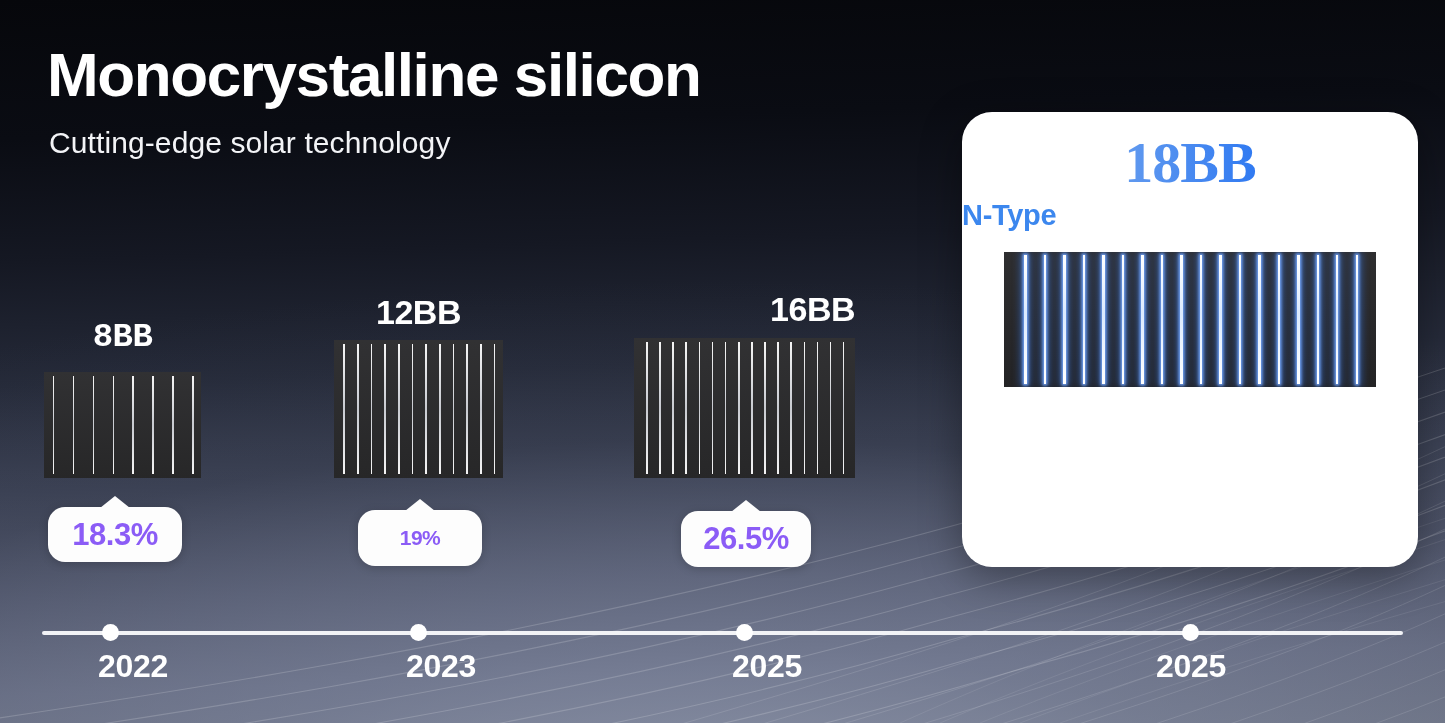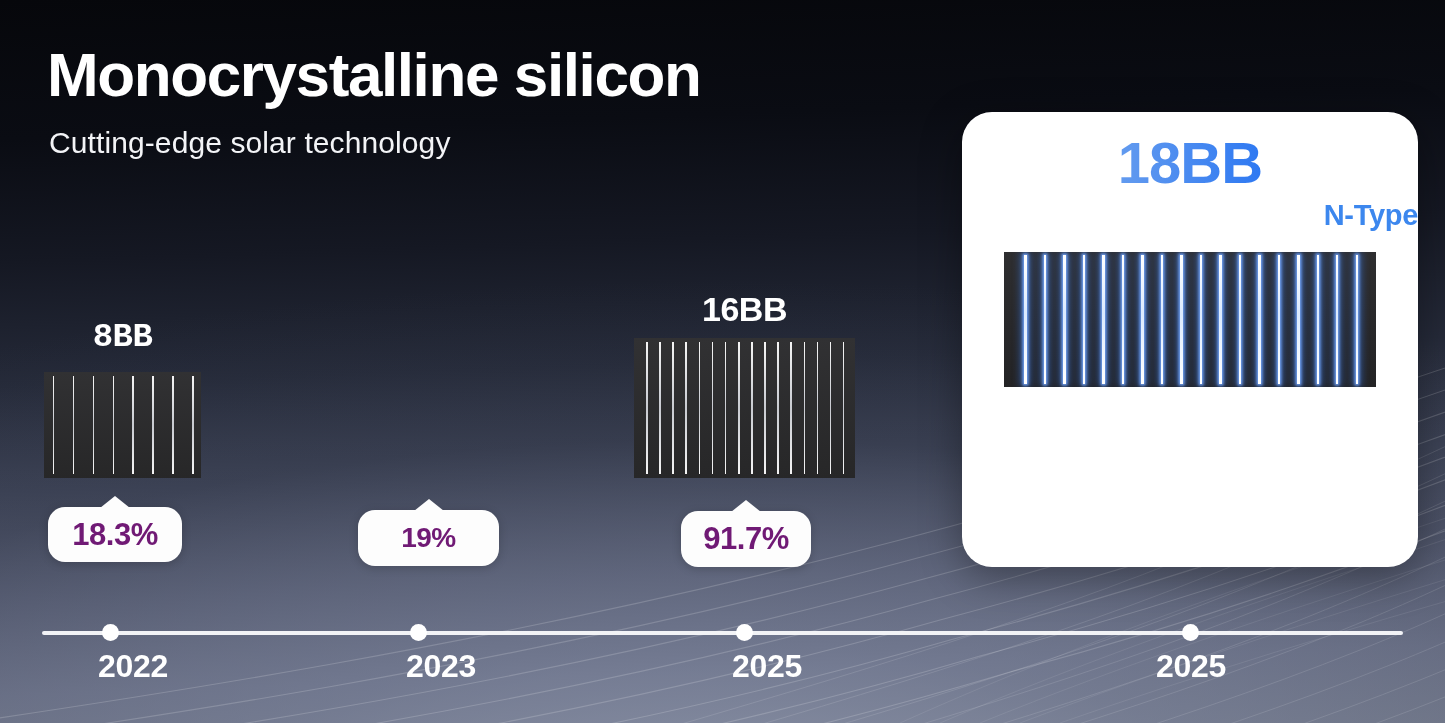--- a/index.html
+++ b/index.html
@@ -57,21 +57,21 @@
     width:1.6px;
     background:linear-gradient(180deg, rgba(255,255,255,.95), rgba(235,238,245,.82) 50%, rgba(255,255,255,.95));
   }
 
   
   .badge{
     position:absolute;
     display:flex; align-items:center; justify-content:center;
     background:#fdfdfd;
     border-radius:17px;
-    color:#701a75;
+    color:#8b5cf6;
     font-weight:700;
     letter-spacing:-.5px;
     box-shadow:0 2px 10px rgba(0,0,0,.18);
   }
   .badge::before{
     content:"";
     position:absolute; top:-11px; left:50%; transform:translateX(-50%);
     width:0;height:0;
     border-left:15px solid transparent;
     border-right:15px solid transparent;
@@ -87,24 +87,25 @@
     box-shadow:0 10px 40px rgba(0,0,0,.35);
   }
   #card-title{
     position:absolute; top:22px; left:0; width:100%;
     text-align:center;
     font-size:58px; font-weight:700; letter-spacing:-1px;
     background:linear-gradient(90deg,#8ab8f3 0%, #5d97ef 38%, #2a76f2 68%, #1769f7 100%);
     -webkit-background-clip:text; background-clip:text;
     color:transparent; -webkit-text-fill-color:transparent;
     line-height:1;
+    font-family:Liberation Serif, serif;
   }
   #card-sub{
     position:absolute; top:89px; left:0; width:100%;
-    text-align:right;
+    text-align:left;
     font-size:29px; font-weight:600; letter-spacing:-.3px;
     color:#3c87ee; line-height:1;
   }
   #card-cell{
     position:absolute; left:42px; top:140px;
     width:372px; height:135px;
     background:linear-gradient(180deg,#2e2e30 0%, #232325 100%);
     overflow:hidden;
   }
   .glowbar{
@@ -207,47 +208,64 @@
         <div class="bar" style="left: 88.4807px;"></div>
         <div class="bar" style="left: 108.442px;"></div>
         <div class="bar" style="left: 128.404px;"></div>
         <div class="bar" style="left: 148.365px;"></div>
       </div>
   </div>
   <div class="badge" style="left:48px; top:507px; width:134px; height:55px; font-size:31px;">
     <span>18.3%</span>
   </div>
 
-  <div class="badge" style="left:358px; top:510px; width:141px; height:56px; font-size:28px;">
+  <div class="step" style="left:334px; top:293px; width:169px; height:185px;">
+    <div class="step-label" style="top:0px;">12BB</div>
+    <div class="cell" style="left:0; top:47px; width:169px; height:138px;">
+        <div class="bar" style="left: 9.295px;"></div>
+        <div class="bar" style="left: 22.9686px;"></div>
+        <div class="bar" style="left: 36.6423px;"></div>
+        <div class="bar" style="left: 50.3159px;"></div>
+        <div class="bar" style="left: 63.9895px;"></div>
+        <div class="bar" style="left: 77.6632px;"></div>
+        <div class="bar" style="left: 91.3368px;"></div>
+        <div class="bar" style="left: 105.01px;"></div>
+        <div class="bar" style="left: 118.684px;"></div>
+        <div class="bar" style="left: 132.358px;"></div>
+        <div class="bar" style="left: 146.031px;"></div>
+        <div class="bar" style="left: 159.705px;"></div>
+      </div>
+  </div>
+  <div class="badge" style="left:358px; top:510px; width:124px; height:56px; font-size:21px;">
     <span>19%</span>
   </div>
 
   <div class="step" style="left:634px; top:290px; width:221px; height:188px;">
-    <div class="step-label" style="top:0px;">16BB</div>
+    <div class="step-label" style="top:0px;text-align:right;">16BB</div>
     <div class="cell" style="left:0; top:48px; width:221px; height:140px;">
         <div class="bar" style="left: 12.155px;"></div>
         <div class="bar" style="left: 25.2677px;"></div>
         <div class="bar" style="left: 38.3803px;"></div>
         <div class="bar" style="left: 51.493px;"></div>
         <div class="bar" style="left: 64.6057px;"></div>
         <div class="bar" style="left: 77.7183px;"></div>
         <div class="bar" style="left: 90.831px;"></div>
         <div class="bar" style="left: 103.944px;"></div>
         <div class="bar" style="left: 117.056px;"></div>
         <div class="bar" style="left: 130.169px;"></div>
         <div class="bar" style="left: 143.282px;"></div>
         <div class="bar" style="left: 156.394px;"></div>
         <div class="bar" style="left: 169.507px;"></div>
         <div class="bar" style="left: 182.62px;"></div>
         <div class="bar" style="left: 195.732px;"></div>
         <div class="bar" style="left: 208.845px;"></div>
       </div>
   </div>
   <div class="badge" style="left:681px; top:511px; width:130px; height:56px; font-size:31px;">
-    <span>91.7%</span>
+    <span>26.5%</span>
   </div>
 
   <div id="card">
     <div id="card-title">18BB</div>
     <div id="card-sub">N-Type</div>
     <div id="card-cell">
         <div class="glowbar" style="left: 20.46px;"></div>
         <div class="glowbar" style="left: 39.9353px;"></div>
         <div class="glowbar" style="left: 59.4106px;"></div>
         <div class="glowbar" style="left: 78.8859px;"></div>

